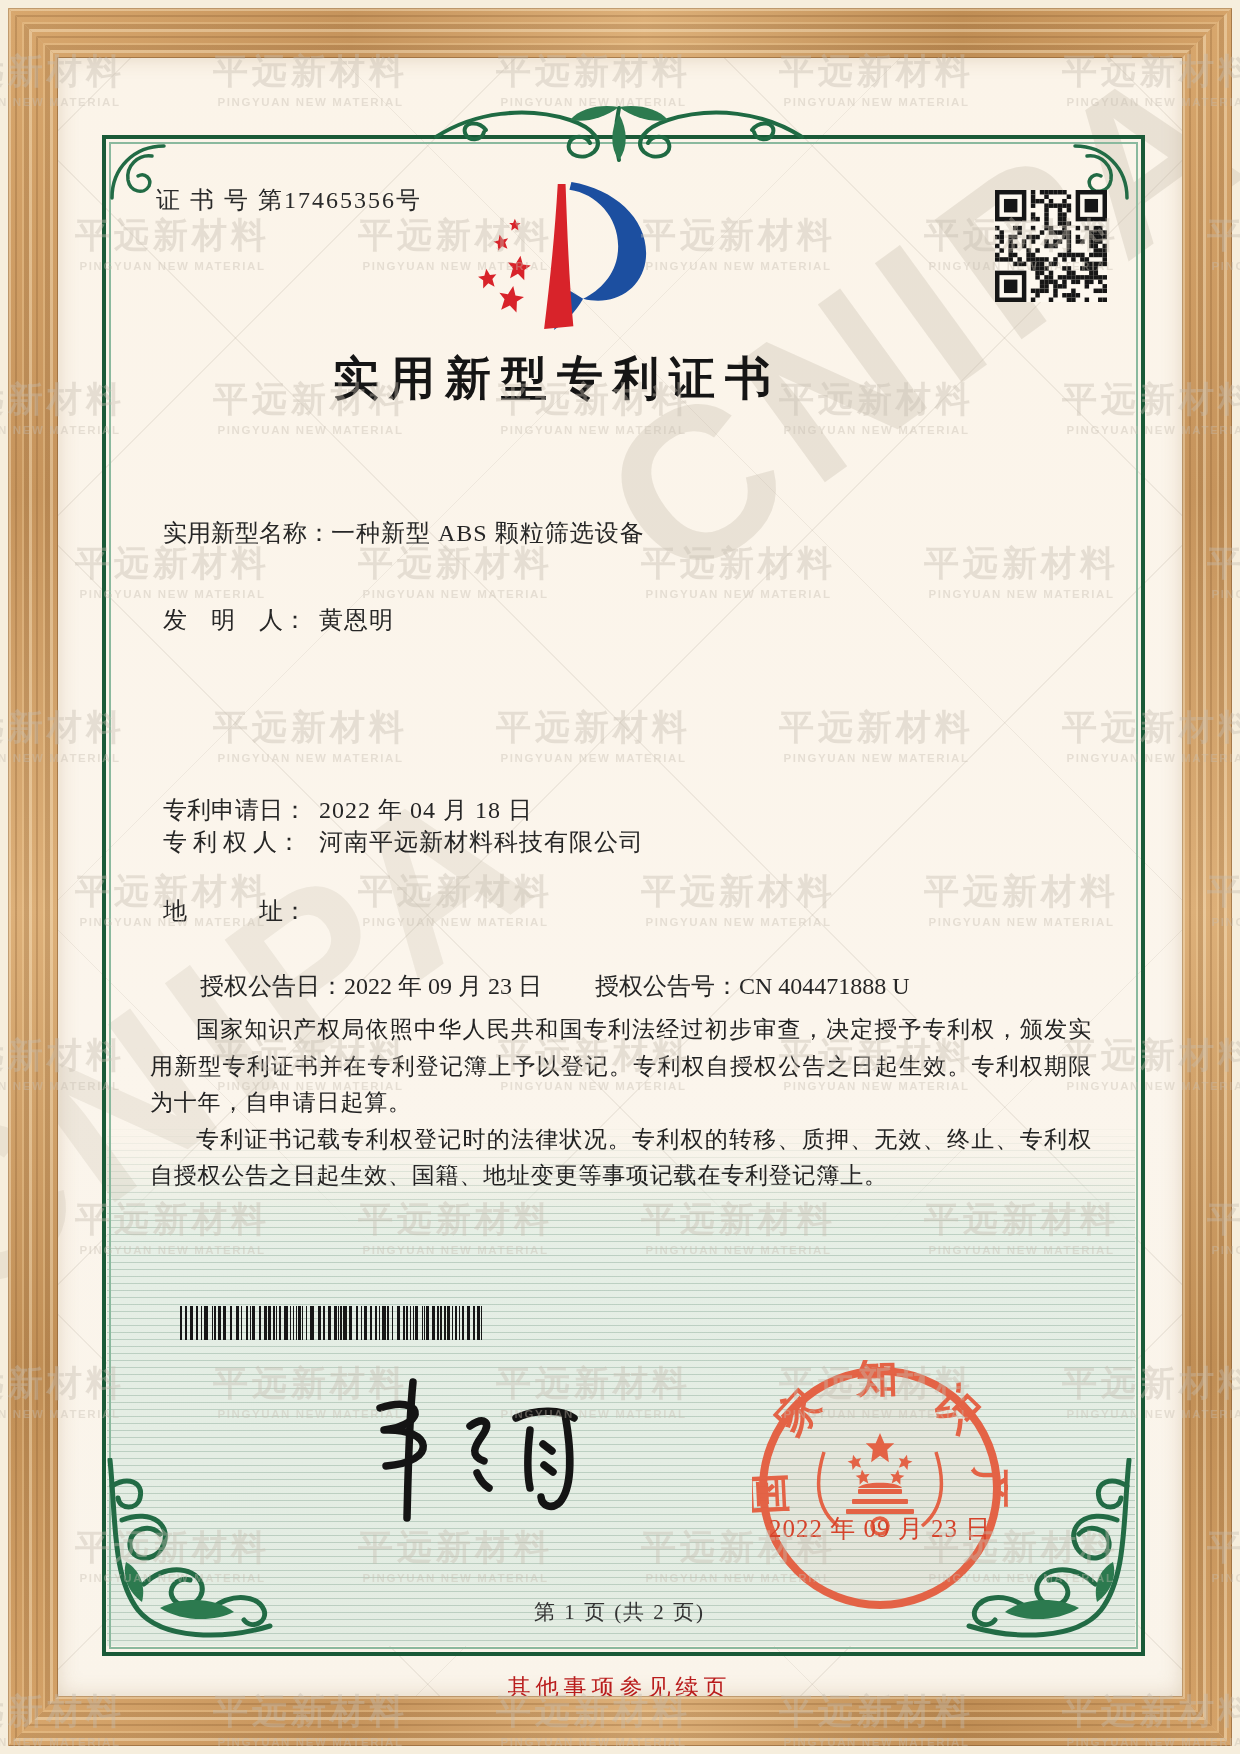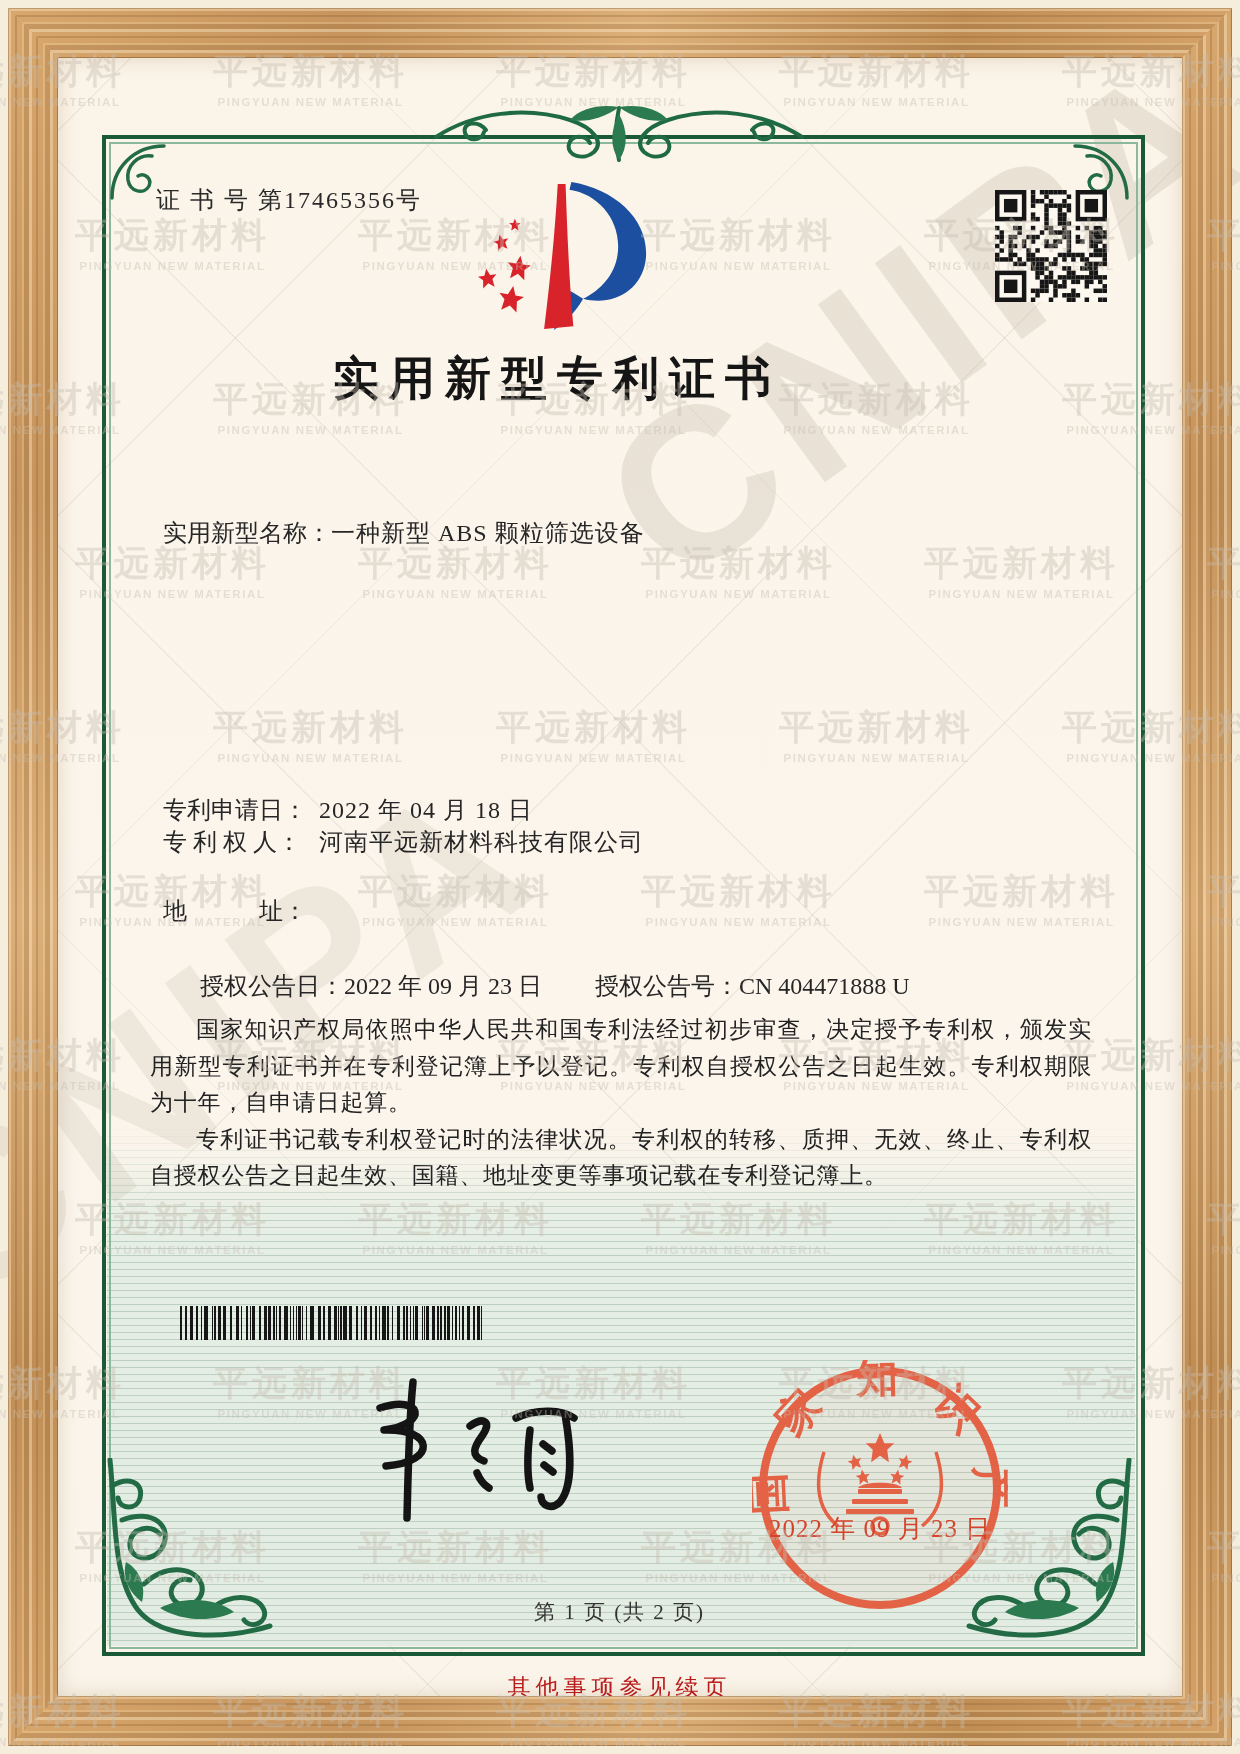--- a/index.html
+++ b/index.html
@@ -395,20 +395,24 @@
         <rect x="4.48" y="85.12" width="22.400000000000002" height="22.400000000000002" fill="#fdf8ef"></rect>
         <rect x="8.96" y="89.60000000000001" width="13.440000000000001" height="13.440000000000001" fill="#161616"></rect>
       </svg></div>
 
   <div class="abs title">实用新型专利证书</div>
 
   <div class="abs frow" style="top:515px;">
     <span class="lbl">实用新型名称：</span>
     <span class="val">一种新型 ABS 颗粒筛选设备</span>
   </div>
+  <div class="abs frow" style="top:602px;">
+    <span class="lbl">发　明　人：</span>
+    <span class="val">黄恩明</span>
+  </div>
   <div class="abs frow" style="top:780px;margin-top:12px;">
     <span class="lbl">专利申请日：</span>
     <span class="val">2022 年 04 月 18 日</span>
   </div>
   <div class="abs frow" style="top:824px;">
     <span class="lbl">专 利 权 人：</span>
     <span class="val">河南平远新材料科技有限公司</span>
   </div>
   <div class="abs frow" style="top:893px;">
     <span class="lbl">地　　　址：</span>

